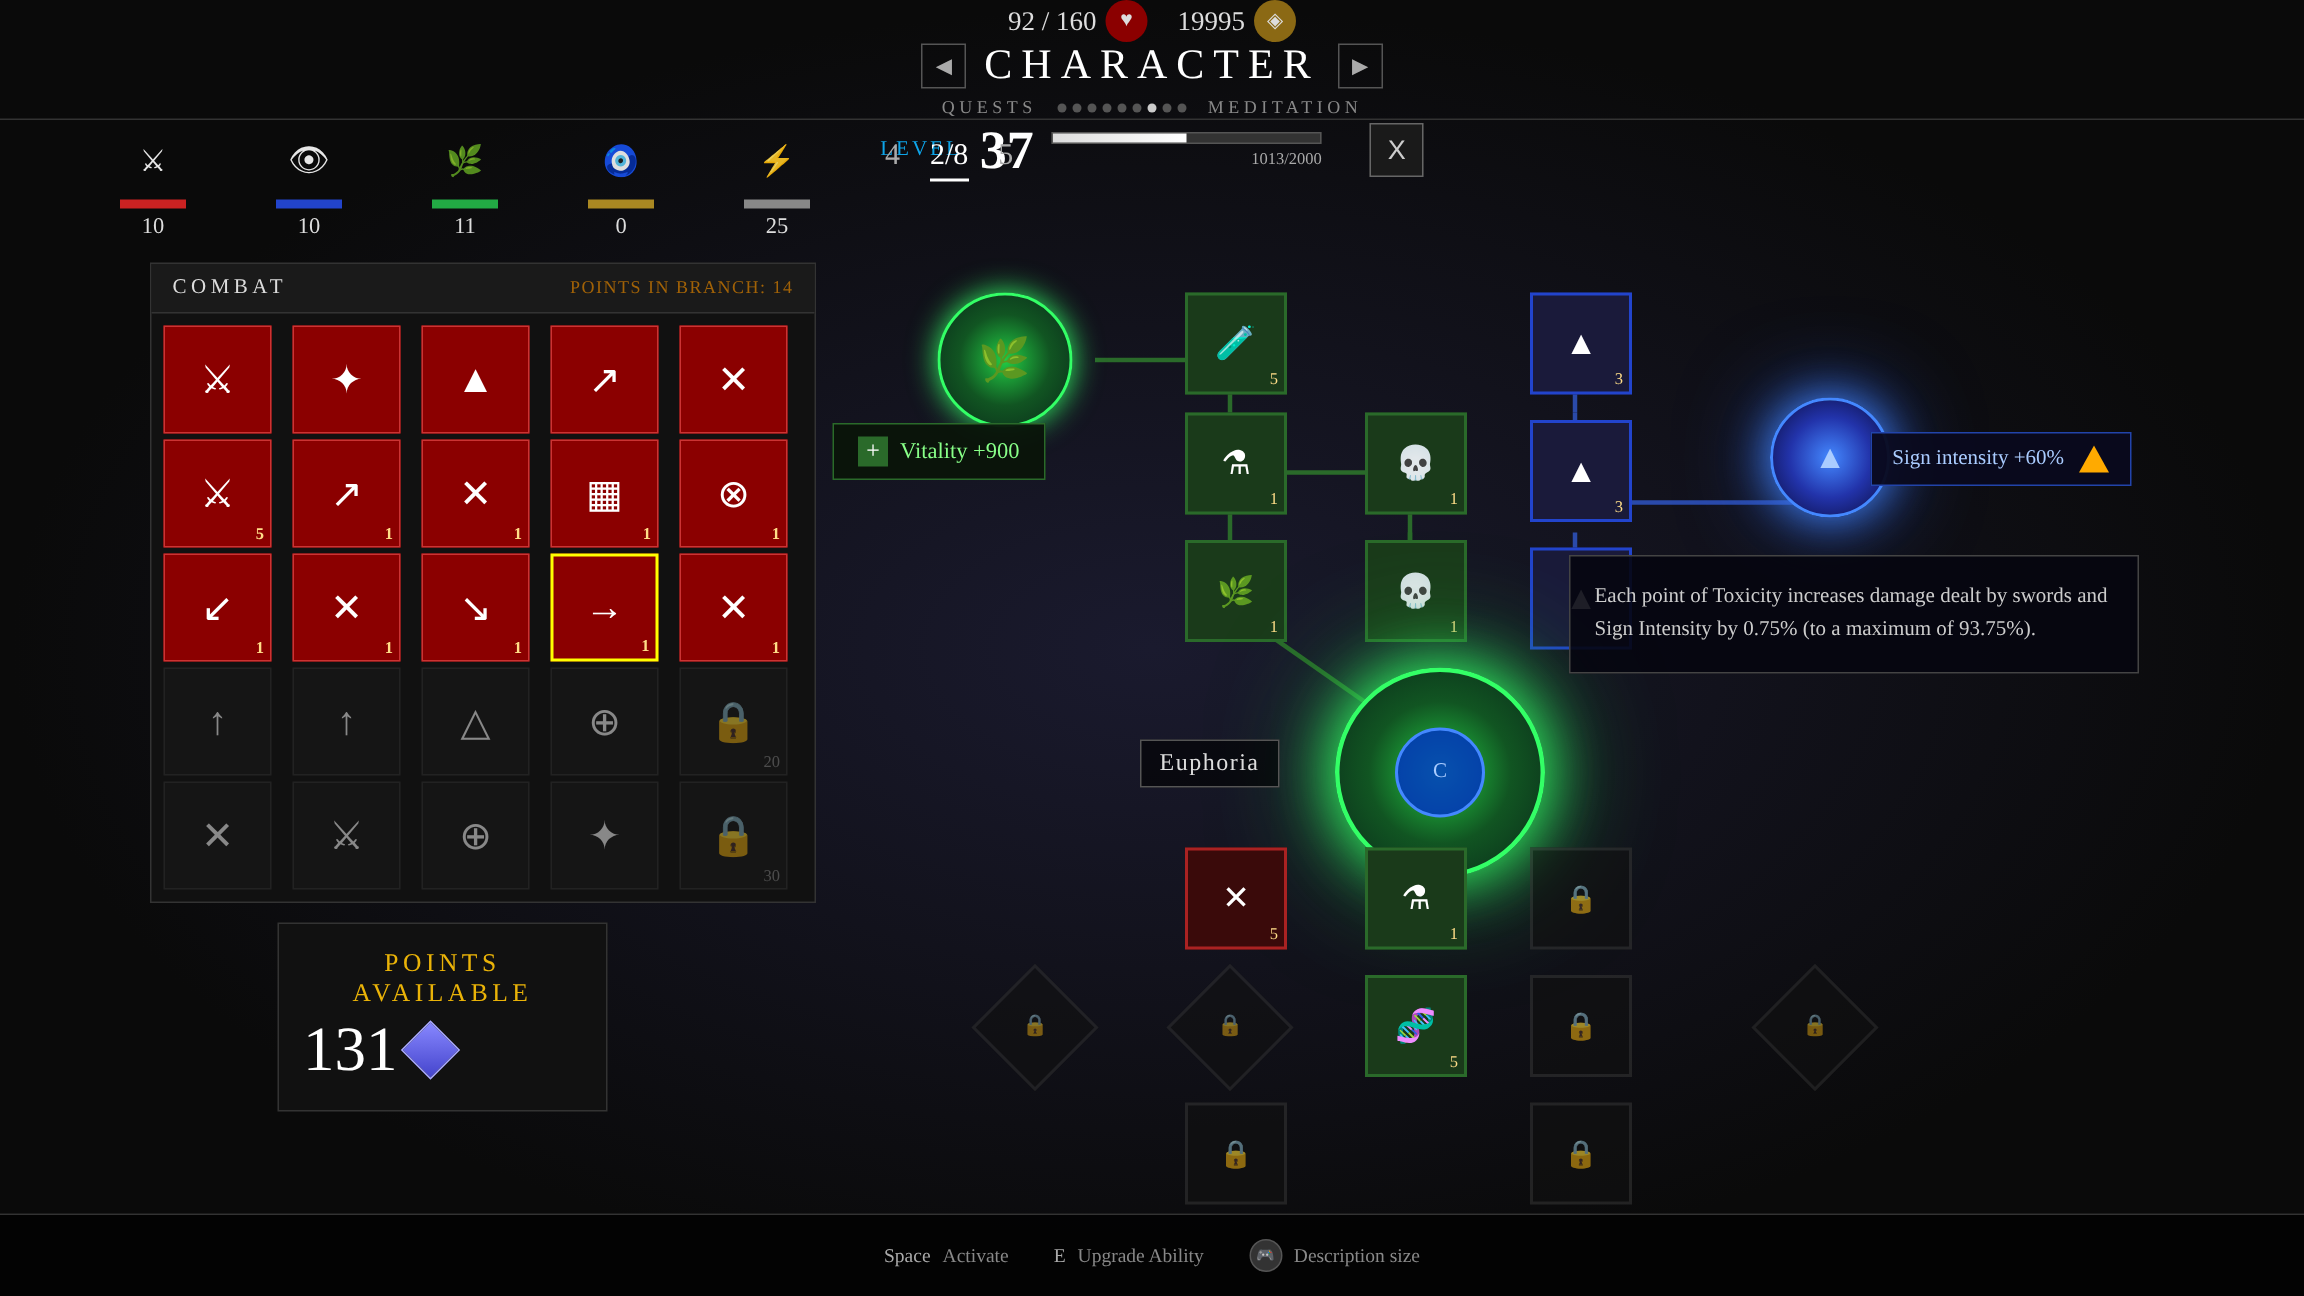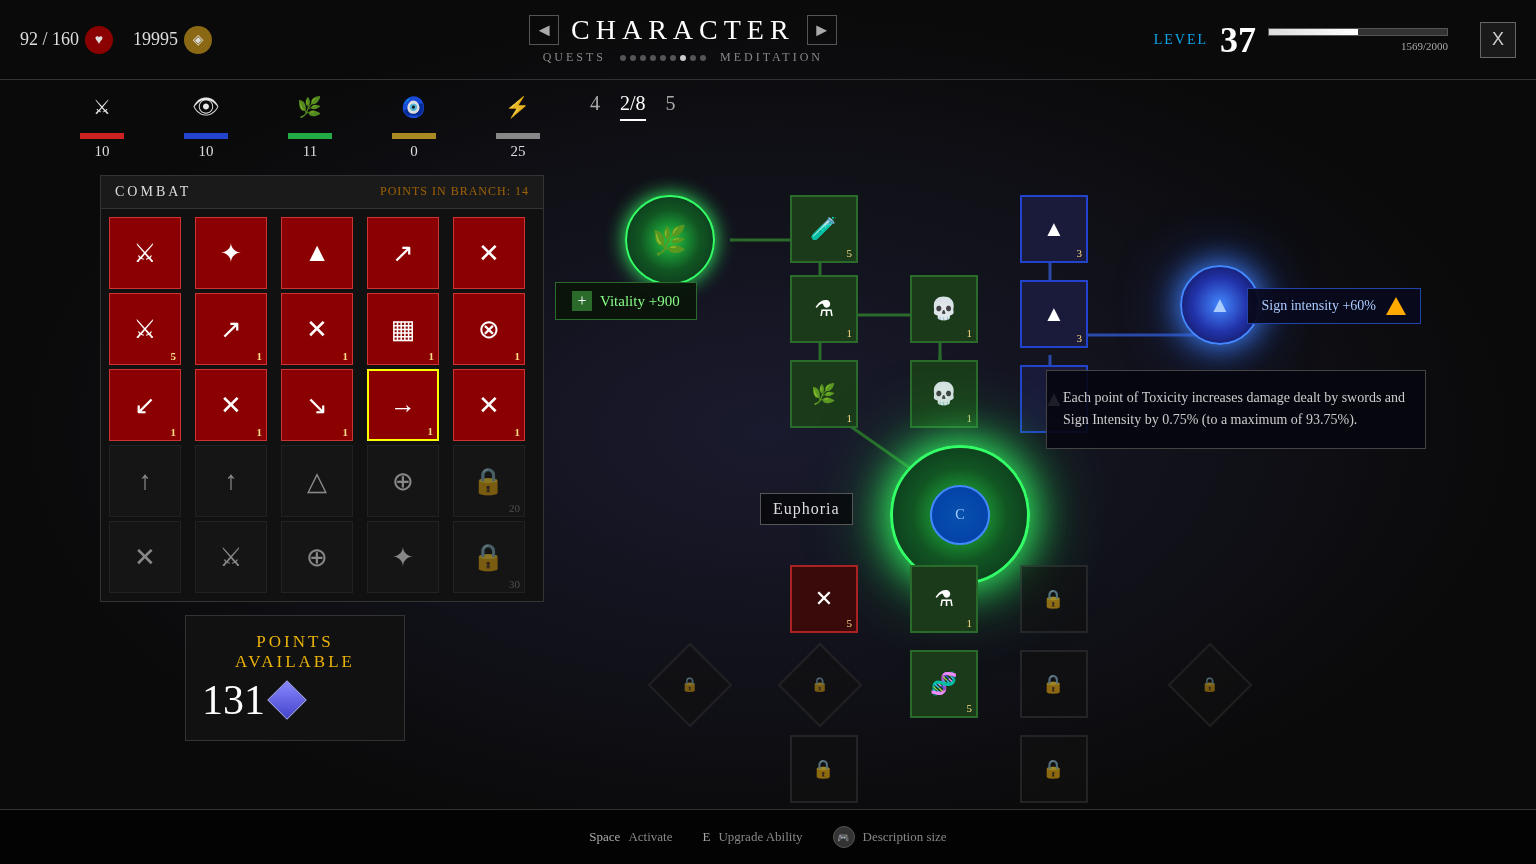--- a/index.html
+++ b/index.html
@@ -32,20 +32,21 @@
     .top-bar {
       position: absolute;
       top: 0;
       left: 0;
       right: 0;
       height: 80px;
       display: flex;
       align-items: center;
       padding: 0 20px;
       border-bottom: 1px solid #333;
+      flex-direction: column;
     }
 
     .player-stats {
       display: flex;
       align-items: center;
       gap: 20px;
     }
 
     .stat-item {
       display: flex;
@@ -514,21 +515,21 @@
       </div>
     </div>
 
     <div class="level-section">
       <span class="level-label">LEVEL</span>
       <span class="level-num">37</span>
       <div class="xp-bar-wrap">
         <div class="xp-bar">
           <div class="xp-fill"></div>
         </div>
-        <span class="xp-text">1569/2000</span>
+        <span class="xp-text">1013/2000</span>
       </div>
       <button class="close-btn">X</button>
     </div>
   </div>
 
   <div class="skill-cats">
     <div class="skill-cat">
       <div class="cat-icon">⚔</div>
       <div class="cat-bar red"></div>
       <span class="cat-num">10</span>

